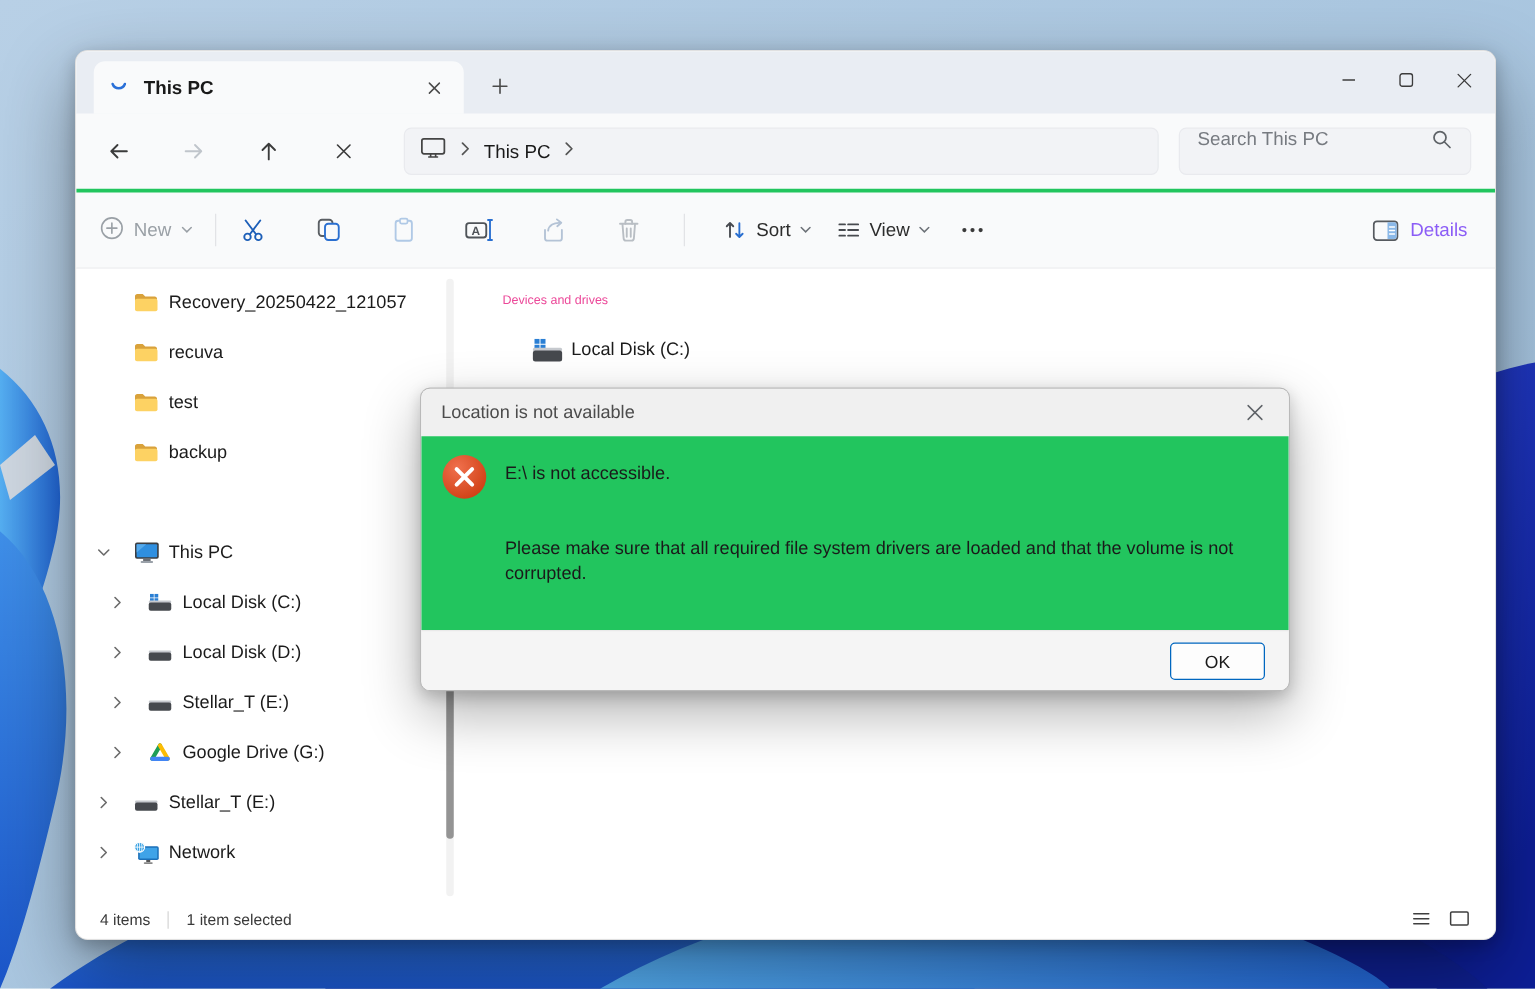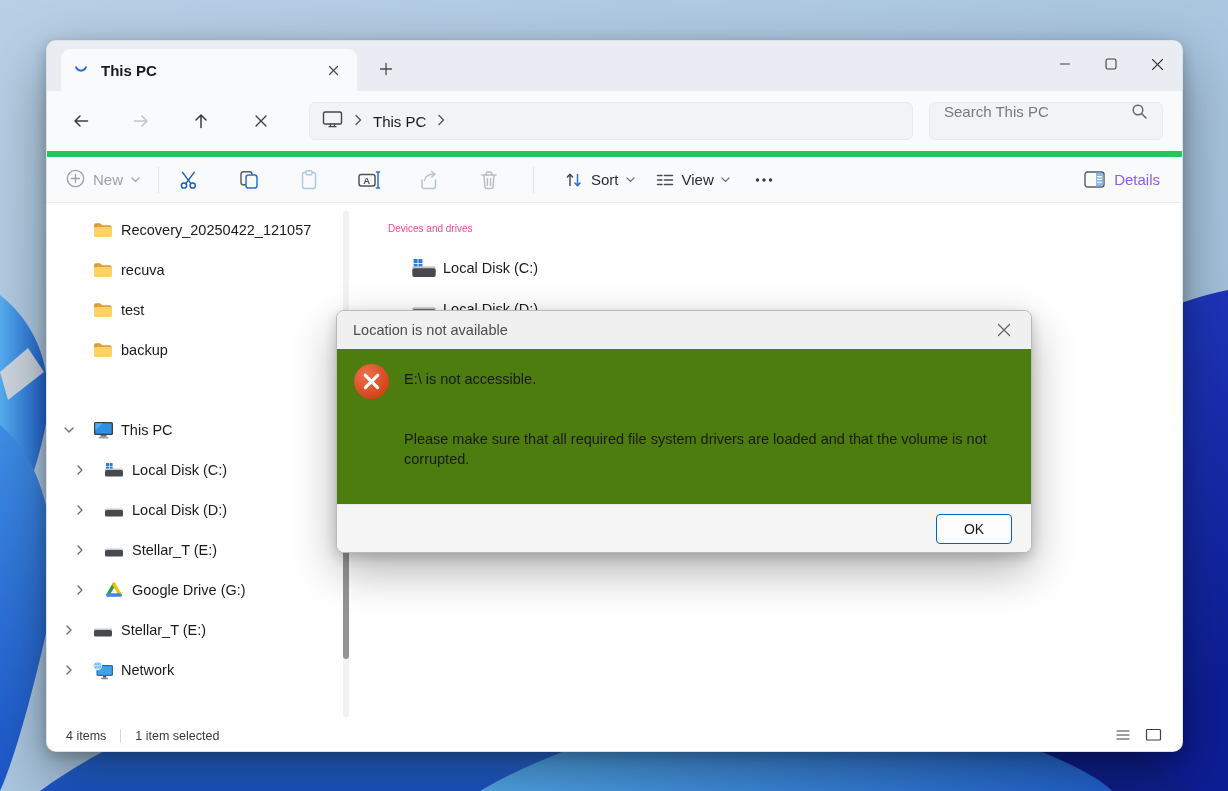--- a/index.html
+++ b/index.html
@@ -4,21 +4,21 @@
 <style>
   * { margin:0; padding:0; box-sizing:border-box; }
   html,body { width:1228px; height:791px; overflow:hidden; }
   body { font-family:"Liberation Sans", sans-serif; color:#1b1b1b; }
 
   .screen { position:relative; width:1228px; height:791px; overflow:hidden; }
   .wallpaper { position:absolute; inset:0; z-index:0; }
 
   
   .window {
-    position:absolute; left:46px; top:40px; width:1137px; height:712px;
+    position:absolute; left:60px; top:40px; width:1137px; height:712px;
     background:#fff; border-radius:10px; z-index:1; overflow:hidden;
     box-shadow:0 24px 60px rgba(0,0,0,.38), 0 4px 14px rgba(0,0,0,.22);
     border:1px solid rgba(0,0,0,.12);
     display:flex; flex-direction:column;
   }
 
   
   .tabbar { position:relative; height:50px; background:#e9edf3; flex:0 0 auto; }
   .tab {
     position:absolute; left:14px; top:8px; width:296px; height:42px;
@@ -45,22 +45,22 @@
   .crumb { font-size:15px; color:#191919; }
   .searchbox {
     position:absolute; left:882px; top:11px; width:234px; height:38px;
     background:#f2f3f6; border:1px solid #e9eaee; border-radius:6px;
     display:flex; align-items:flex-start; padding:0 14px;
   }
   .search-ph { font-size:15px; color:#767a80; flex:1; }
 
   
   .toolbar {
-    position:relative; height:52px; background:#f9fafb; flex:0 0 auto;
-    border-top:6px solid #22c55e; border-bottom:1px solid #ececee;
+    position:relative; height:64px; background:#f9fafb; flex:0 0 auto;
+    border-top:3px solid #22c55e; border-bottom:1px solid #ececee;
     display:flex; align-items:center;
   }
   .tb-new { display:flex; align-items:center; gap:8px; margin-left:19px; color:#9aa0a6; font-size:15px; }
   .tb-sep { width:1px; height:26px; background:#e2e3e6; margin:0 10px 0 18px; }
   .tb-ico { width:40px; height:36px; display:flex; align-items:center; justify-content:center; border-radius:5px; margin-right:20px; }
   .tb-ico:first-of-type { margin-left:14px; }
   .tb-group { display:flex; align-items:center; gap:7px; font-size:15px; color:#2c2c2c; margin-left:20px; }
   .tb-details { position:absolute; right:22px; display:flex; align-items:center; gap:9px; font-size:15px; color:#8b5cf6; }
   .chev-small { color:#6d7278; font-size:10px; }
 
@@ -92,21 +92,21 @@
   
   .dialog {
     position:absolute; left:336px; top:310px; width:696px; height:243px; z-index:2;
     background:#fff; border:1px solid #b9b9b9; border-radius:8px; overflow:hidden;
     box-shadow:0 18px 45px rgba(0,0,0,.30), 0 4px 12px rgba(0,0,0,.18);
     display:flex; flex-direction:column;
   }
   .dlg-titlebar { height:38px; background:#f0f0f0; display:flex; align-items:center; padding:0 14px 0 16px; flex:0 0 auto; }
   .dlg-title { font-size:14.5px; color:#4c4c4c; }
   .dlg-close { margin-left:auto; width:26px; height:26px; display:flex; align-items:center; justify-content:center; border-radius:4px; }
-  .dlg-body { position:relative; flex:1; background:#4d7c0f;text-decoration:underline; }
+  .dlg-body { position:relative; flex:1; background:#22c55e;text-decoration:underline; }
   .dlg-erricon { position:absolute; left:16px; top:14px; }
   .dlg-heading { position:absolute; left:67px; top:22px; font-size:14.5px; color:#1a1a1a; }
   .dlg-para { position:absolute; left:67px; top:60px; width:608px; font-size:14.5px; line-height:20px; color:#1a1a1a; }
   .dlg-footer { height:48px; background:#f5f5f5; border-top:1px solid #e9e9e9; display:flex; align-items:center; justify-content:flex-end; padding-right:19px; flex:0 0 auto; }
   .ok-btn {
     width:76px; height:30px; background:#fdfdfd; border:1px solid #0067c0; border-radius:4px;
     font-size:14px; color:#1a1a1a; display:flex; align-items:center; justify-content:center;
     font-family:"Liberation Sans", sans-serif;
   }
 </style>

